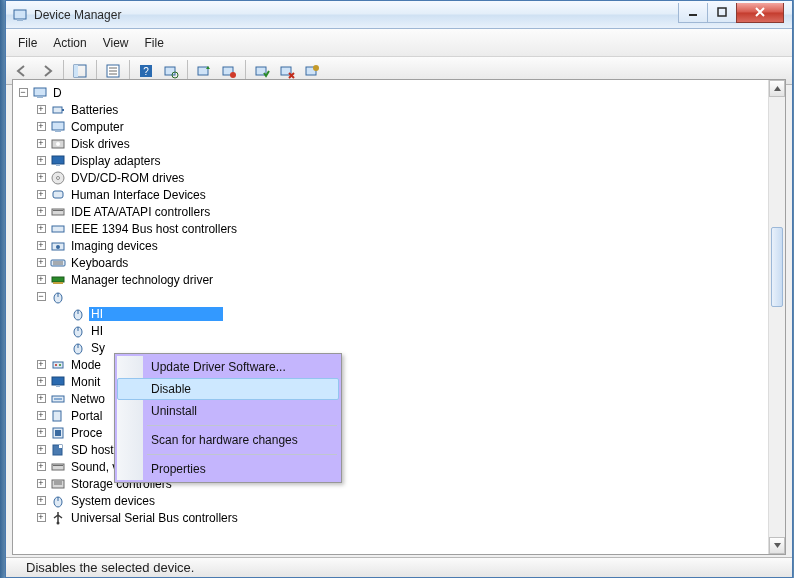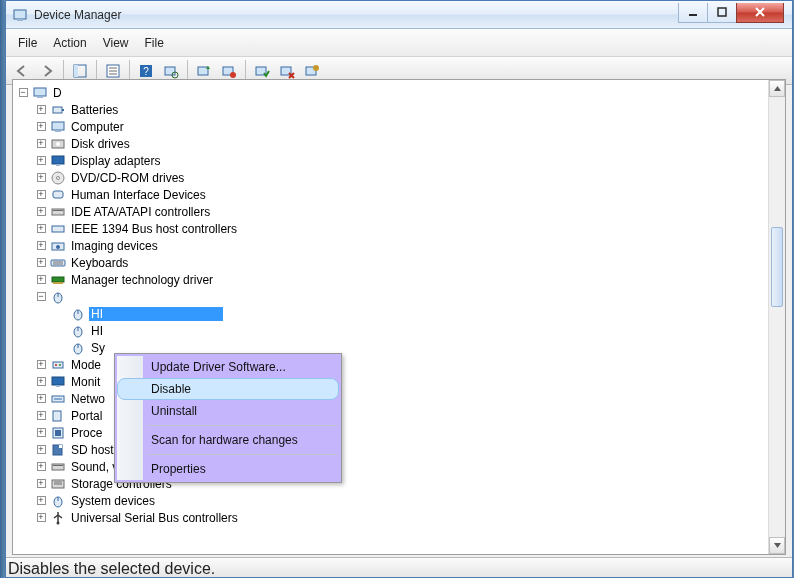--- a/index.html
+++ b/index.html
@@ -56,25 +56,25 @@
 .lvl0 { padding-left: 0px; }
 .lvl1 { padding-left: 18px; }
 .lvl2 { padding-left: 54px; align-items: center; }
 
 .context-menu {
   position:absolute; width:228px; background:#c4b5fd; border:1px solid #979797;
   box-shadow:2px 2px 4px rgba(0,0,0,0.25); padding:2px;
 }
 .ctx-gutter { position:absolute; left:2px; top:2px; bottom:2px; width:26px; background:linear-gradient(90deg,#f4f6f9,#e6ebf2); }
 .ctx-item { position:relative; height:22px; display:flex; align-items:center; padding-left:34px; font-size:12px; color:#111;}
-.ctx-item.hover { background:#cde8ff; border:1px solid #94c5ef; padding-left:33px; height:22px; border-radius:8px; }
+.ctx-item.hover { background:#cde8ff; border:1px solid #94c5ef; padding-left:33px; height:22px; border-radius:2px; }
 .ctx-sep { height:1px; background:#c0c6cf; margin:3px 2px 3px 30px; }
 .ctx-item.bold { font-weight:normal; }
 
-.statusbar { position:absolute; left:0; right:0; bottom:0; height:20px; background:linear-gradient(180deg,#fbfbfb,#e6e6e6); border-top:1px solid #b8b8b8; font-size:16px; color:#222; padding:2px 2px; }
+.statusbar { position:absolute; left:0; right:0; bottom:0; height:20px; background:linear-gradient(180deg,#fbfbfb,#e6e6e6); border-top:1px solid #b8b8b8; font-size:13px; color:#222; padding:2px 20px; }
 </style>
 </head>
 <body>
 
 <div class="blur-left"></div>
 
 <div class="window">
 
   <div class="titlebar">
     <span class="app-icon">

